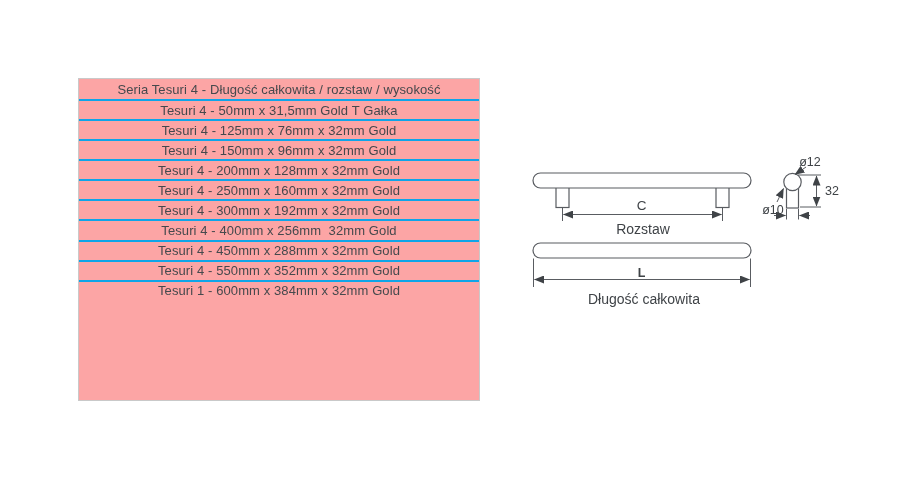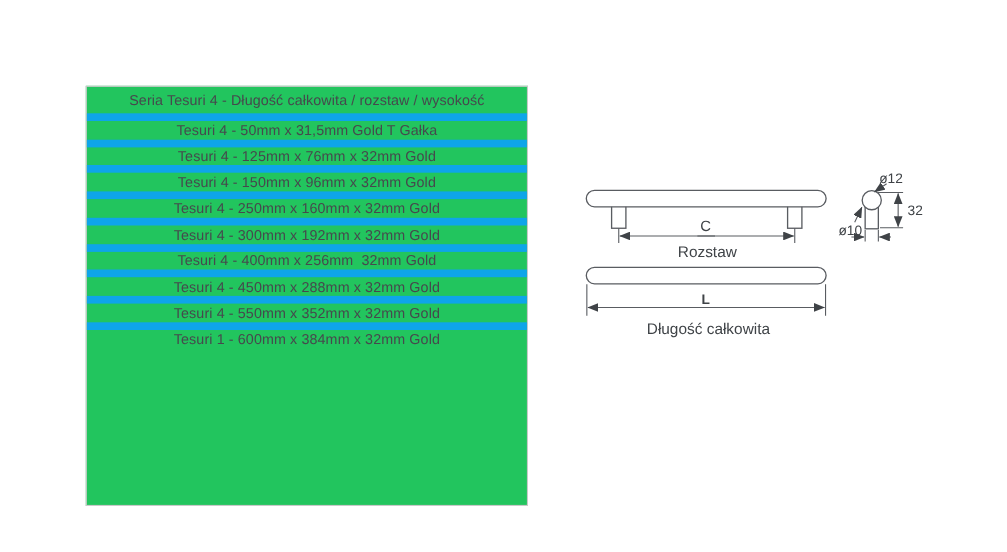--- a/index.html
+++ b/index.html
@@ -2,28 +2,28 @@
 <html><head>
 <meta charset="utf-8">
 <style>
   html,body{margin:0;padding:0;background:#ffffff;}
   #canvas{
     position:relative;width:915px;height:502px;background:#ffffff;overflow:hidden;
     font-family:"Liberation Sans",sans-serif;
   }
   
   #spec-table{
-    position:absolute;left:78px;top:78px;width:402px;height:382px;
-    box-sizing:border-box;border:1px solid #c9c9c9;background:#22c55e;
+    position:absolute;left:78px;top:78px;width:402px;height:323px;
+    box-sizing:border-box;border:1px solid #c9c9c9;background:#fca5a5;
     display:grid;grid-template-rows:repeat(16,1fr);
   }
   .spec-row{
     display:flex;align-items:center;justify-content:center;
     font-size:13px;color:#46494d;white-space:pre;letter-spacing:.1px;
-    border-top:7px solid #0ea5e9;overflow:hidden;
+    border-top:2px solid #0ea5e9;overflow:hidden;
   }
   .spec-row:first-child{border-top:none;}
   
   #drawing{position:absolute;left:0;top:0;}
   .shape{fill:#ffffff;stroke:#595c61;stroke-width:1.2;}
   .dline{stroke:#595c61;stroke-width:1;fill:none;}
   .dimtext{fill:#3f4347;font-family:"Liberation Sans",sans-serif;}
   .lbl{font-size:14px;}
   .dia{font-size:12.5px;}
   .sym-c{font-size:13.5px;}
@@ -32,20 +32,21 @@
 </head>
 <body>
 
 <div id="canvas">
 
   <div id="spec-table">
     <div class="spec-row">Seria Tesuri 4 - Długość całkowita / rozstaw / wysokość</div>
     <div class="spec-row">Tesuri 4 - 50mm x 31,5mm Gold T Gałka</div>
     <div class="spec-row">Tesuri 4 - 125mm x 76mm x 32mm Gold</div>
     <div class="spec-row">Tesuri 4 - 150mm x 96mm x 32mm Gold</div>
+    <div class="spec-row">Tesuri 4 - 200mm x 128mm x 32mm Gold</div>
     <div class="spec-row">Tesuri 4 - 250mm x 160mm x 32mm Gold</div>
     <div class="spec-row">Tesuri 4 - 300mm x 192mm x 32mm Gold</div>
     <div class="spec-row">Tesuri 4 - 400mm x 256mm  32mm Gold</div>
     <div class="spec-row">Tesuri 4 - 450mm x 288mm x 32mm Gold</div>
     <div class="spec-row">Tesuri 4 - 550mm x 352mm x 32mm Gold</div>
     <div class="spec-row">Tesuri 1 - 600mm x 384mm x 32mm Gold</div>
   </div>
 
   <svg id="drawing" width="915" height="502" viewBox="0 0 915 502">
     <defs>

